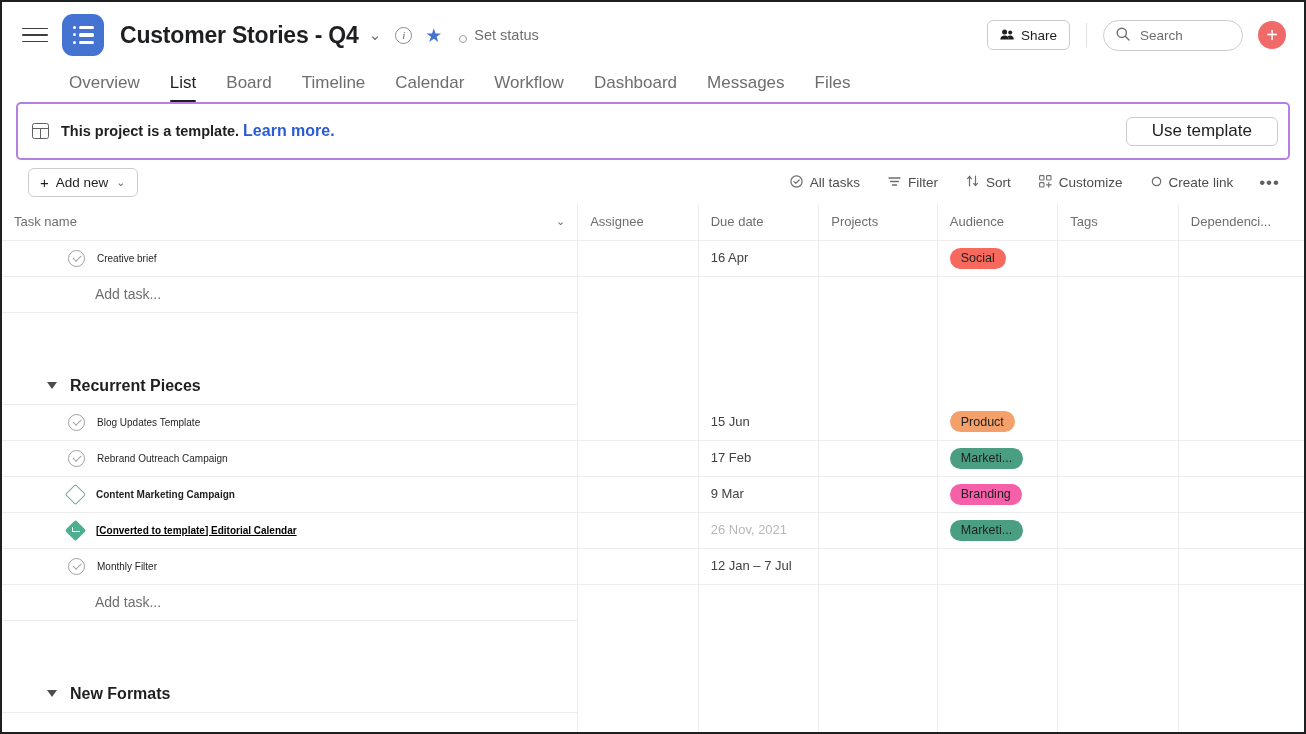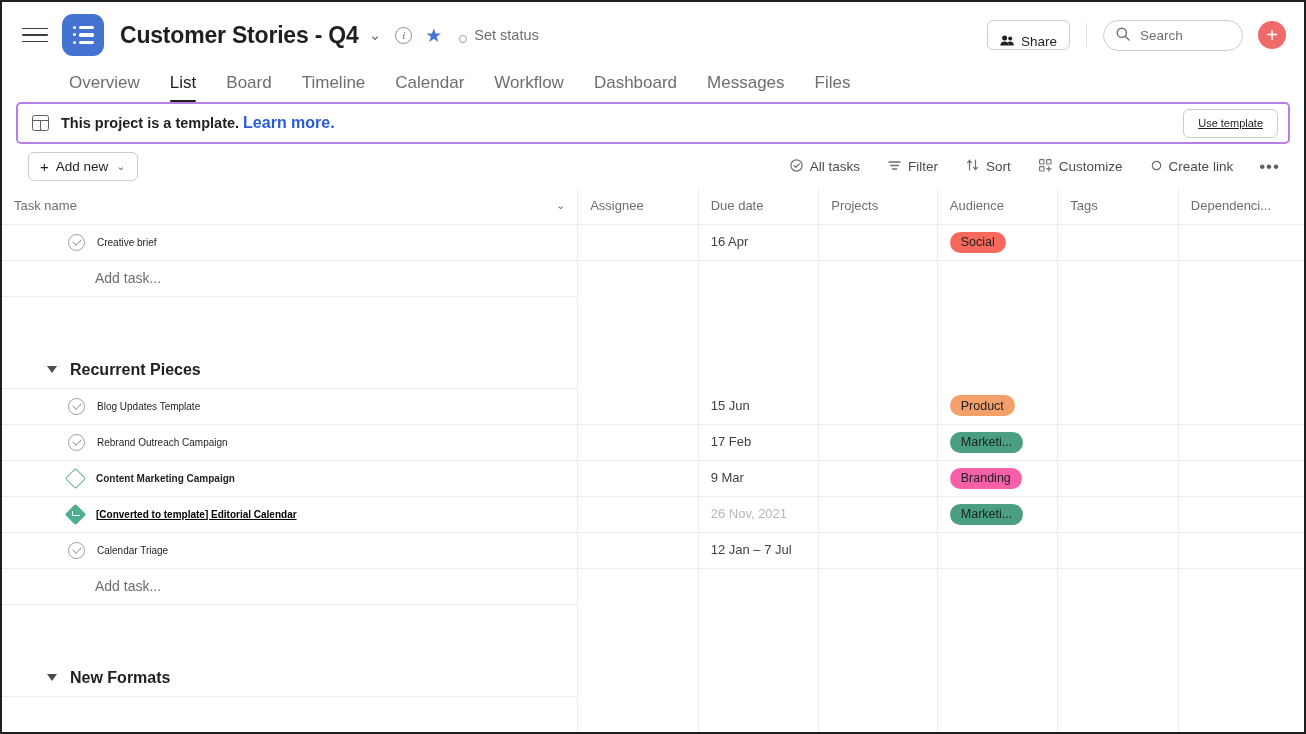--- a/index.html
+++ b/index.html
@@ -62,21 +62,21 @@
   }
   .star-icon { margin-left: 13px; color: #4573d2; font-size: 19px; cursor:pointer; line-height:1; }
   .set-status {
     margin-left: 17px; font-size: 14.5px; color: #6d6e6f; display:flex; align-items:flex-end;
     gap: 7px; cursor: pointer;
   }
   .set-status .circ { width: 8px; height: 8px; border: 1.3px solid #9ca0a3; border-radius: 50%; }
 
   .topbar-right { margin-left: auto; display: flex; align-items: center; gap: 0; }
   .share-btn {
-    display:flex; align-items:flex-end; gap: 7px;
+    display:flex; align-items:center; gap: 7px;
     border: 1px solid #cfcbcb; border-radius: 6px;
     height: 30px; padding: 0 12px; font-size: 13.5px; color: #1e1f21;
     background: #fff; cursor: pointer;
   }
   .divider-v { width: 1px; height: 24px; background: #e2e0e0; margin: 0 16px; }
   .search-box {
     display:flex; align-items:center; gap: 10px;
     border: 1px solid #cfcbcb; border-radius: 16px;
     height: 31px; width: 140px; padding: 0 12px;
     font-size: 13.5px; color: #6d6e6f; cursor: text;
@@ -101,39 +101,39 @@
   .tab.active::after {
     content:""; position:absolute; left: 15px; right: 15px; bottom: 0;
     height: 2.5px; background: #1e1f21; border-radius: 2px;
   }
 
   
   .banner-wrap { padding: 0 14px; }
   .banner {
     border: 2px solid #b57fe4;
     border-radius: 5px;
-    height: 42px;
+    height: 58px;
     display: flex; align-items: center;
     padding: 0 10px 0 14px;
     background: #fff;
   }
   .banner-icon {
     width: 17px; height: 16px; border: 1.4px solid #5e6063; border-radius: 2.5px;
     position: relative; margin-right: 12px; flex-shrink:0;
   }
   .banner-icon::before { content:""; position:absolute; left:0; right:0; top:4px; height:1.3px; background:#5e6063;}
   .banner-icon::after { content:""; position:absolute; top:4px; bottom:0; left:7px; width:1.3px; background:#5e6063;}
   .banner-text { font-size: 14.5px; color: #1e1f21; font-weight: bold; }
   .banner-link { color: #2a5bd7; font-weight: bold; margin-left: 4px; cursor:pointer; }
   .use-template-btn {
     margin-left: auto;
     border: 1px solid #cfcbcb; border-radius: 6px;
-    height: 29px; padding: 0 14px; background: #fff;
-    font-size: 11px; color: #1e1f21; cursor:pointer;
-    display:flex; align-items:center;text-decoration:underline;
+    height: 29px; padding: 0 25px; background: #fff;
+    font-size: 17px; color: #1e1f21; cursor:pointer;
+    display:flex; align-items:center;
   }
 
   
   .toolbar {
     display:flex; align-items:center; height: 44px; padding: 0 18px 0 26px;
   }
   .addnew-btn {
     display:flex; align-items:center; gap: 7px;
     border: 1px solid #cfcbcb; border-radius: 6px;
     height: 29px; padding: 0 11px; background: #fff;
@@ -530,21 +530,21 @@
             </td>
             <td></td>
             <td><span class="pill" style="background:#4a9e82">Marketi...</span></td>
             <td></td>
             <td></td>
           </tr>
           <tr>
             <td class="c-task-cell">
               <div class="task-line">
                 <span class="cb"></span>
-                <span class="task-name ">Calendar Triage</span>
+                <span class="task-name ">Monthly Filter</span>
               </div>
             </td>
             <td></td>
             <td>
               <div class="date-cell"><span>12 Jan – 7 Jul</span></div>
             </td>
             <td></td>
             <td></td>
             <td></td>
             <td></td>

